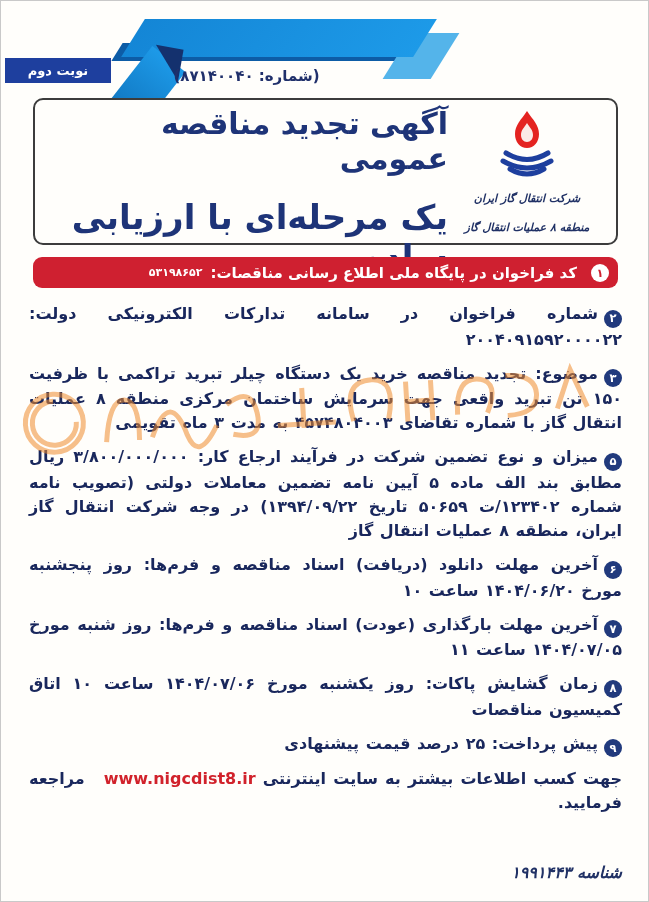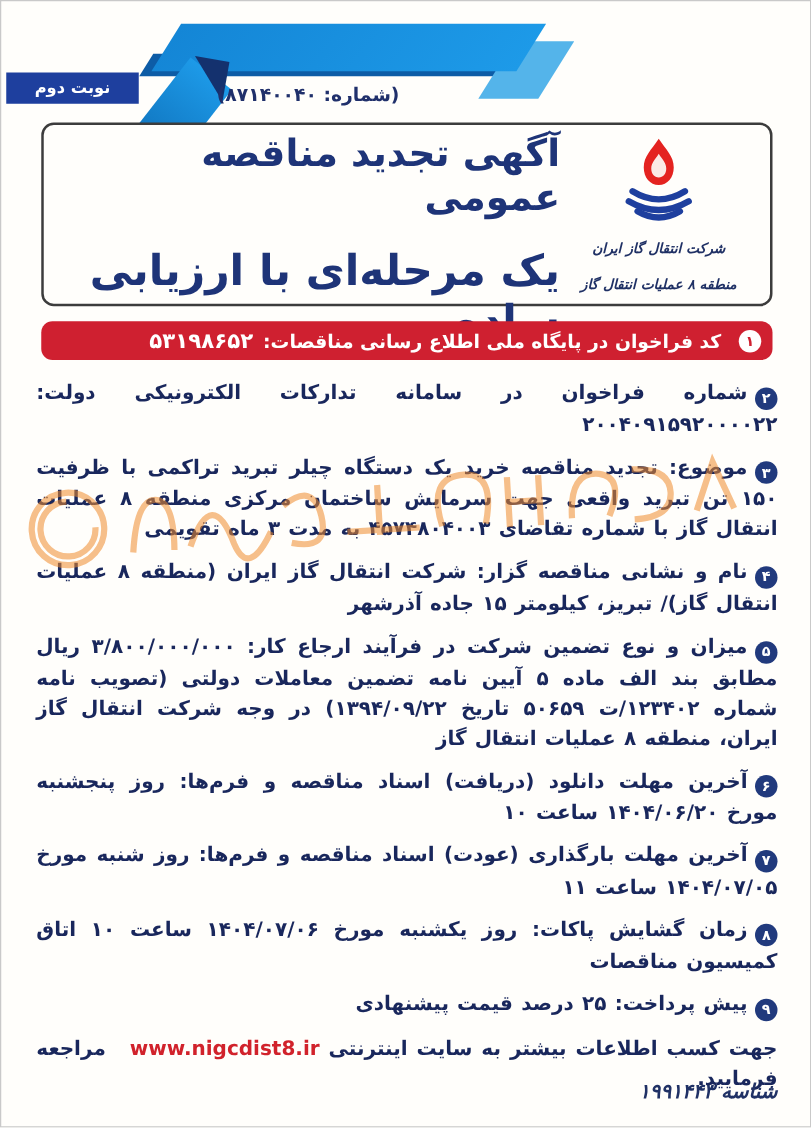--- a/index.html
+++ b/index.html
@@ -78,21 +78,21 @@
   .title2 { font-size: 34px; font-weight: bold; color: #1e3478; }
 
   
   .callout {
     position: absolute; top: 256px; right: 30px; left: 32px; height: 31px;
     background: #cf2030; border-radius: 9px;
     display: flex; flex-direction: row; align-items: center; gap: 8px;
     padding: 0 9px;
     color: #fff; font-weight: bold; font-size: 15px;
   }
-  .callout-code { font-size: 17px; letter-spacing: 1px; }
+  .callout-code { font-size: 11px; letter-spacing: 1px; }
 
   
   .num {
     display: inline-flex; align-items: center; justify-content: center;
     width: 18px; height: 18px; border-radius: 50%;
     background: #213a7d; color: #fff;
     font-size: 11.5px; font-weight: bold;
     margin-inline-end: 6px; vertical-align: -3px; flex: 0 0 auto;
   }
   .num-white { background: #fff; color: #cf2030; }
@@ -172,21 +172,20 @@
 
   <div class="callout">
     <span class="num num-white">۱</span>
     <span>کد فراخوان در پایگاه ملی اطلاع رسانی مناقصات:</span>
     <span class="callout-code">۵۳۱۹۸۶۵۲</span>
   </div>
 
   <div class="bodytext">
     <p class="item"><span class="num">۲</span><span>شماره فراخوان در سامانه تدارکات الکترونیکی دولت: ۲۰۰۴۰۹۱۵۹۲۰۰۰۰۲۲</span></p>
     <p class="item"><span class="num">۳</span><span>موضوع: تجدید مناقصه خرید یک دستگاه چیلر تبرید تراکمی با ظرفیت ۱۵۰ تن تبرید واقعی جهت سرمایش ساختمان مرکزی منطقه ۸ عملیات انتقال گاز با شماره تقاضای ۴۵۷۴۸۰۴۰۰۳ به مدت ۳ ماه تقویمی</span></p>
-    <p class="item"><span class="num">۴</span><span>نام و نشانی مناقصه گزار: شرکت انتقال گاز ایران (منطقه ۸ عملیات انتقال گاز)/ تبریز، کیلومتر ۱۵ جاده آذرشهر</span></p>
     <p class="item"><span class="num">۵</span><span>میزان و نوع تضمین شرکت در فرآیند ارجاع کار: ۳/۸۰۰/۰۰۰/۰۰۰ ریال مطابق بند الف ماده ۵ آیین نامه تضمین معاملات دولتی (تصویب نامه شماره ۱۲۳۴۰۲/ت ۵۰۶۵۹ تاریخ ۱۳۹۴/۰۹/۲۲) در وجه شرکت انتقال گاز ایران، منطقه ۸ عملیات انتقال گاز</span></p>
     <p class="item"><span class="num">۶</span><span>آخرین مهلت دانلود (دریافت) اسناد مناقصه و فرم‌ها: روز پنجشنبه مورخ ۱۴۰۴/۰۶/۲۰ ساعت ۱۰</span></p>
     <p class="item"><span class="num">۷</span><span>آخرین مهلت بارگذاری (عودت) اسناد مناقصه و فرم‌ها: روز شنبه مورخ ۱۴۰۴/۰۷/۰۵ ساعت ۱۱</span></p>
     <p class="item"><span class="num">۸</span><span>زمان گشایش پاکات: روز یکشنبه مورخ ۱۴۰۴/۰۷/۰۶ ساعت ۱۰ اتاق کمیسیون مناقصات</span></p>
     <p class="item"><span class="num">۹</span><span>پیش پرداخت: ۲۵ درصد قیمت پیشنهادی</span></p>
     <p class="item"><span>جهت کسب اطلاعات بیشتر به سایت اینترنتی </span><a class="url">www.nigcdist8.ir</a><span> مراجعه فرمایید.</span></p>
   </div>
 
   <div class="watermark">
     <svg width="620" height="100" viewBox="0 0 620 100" aria-hidden="true">

